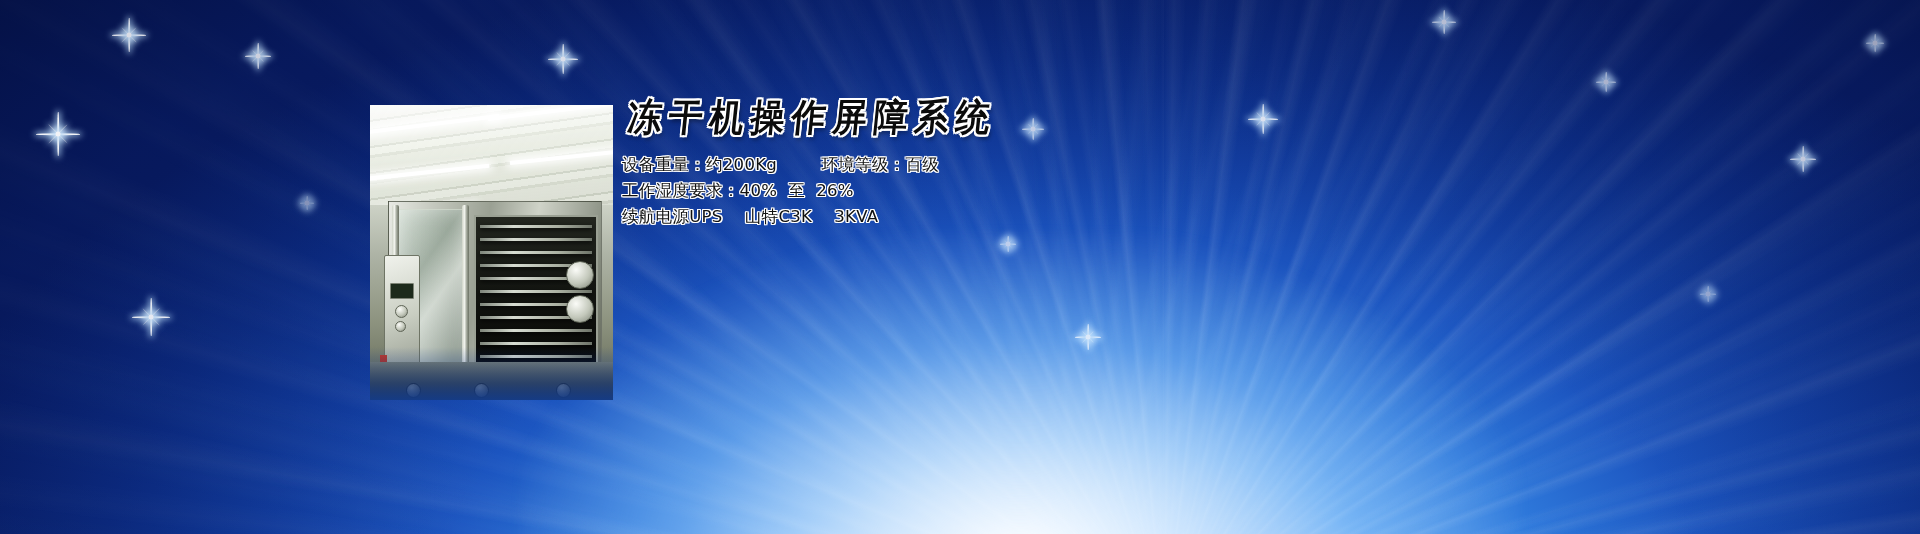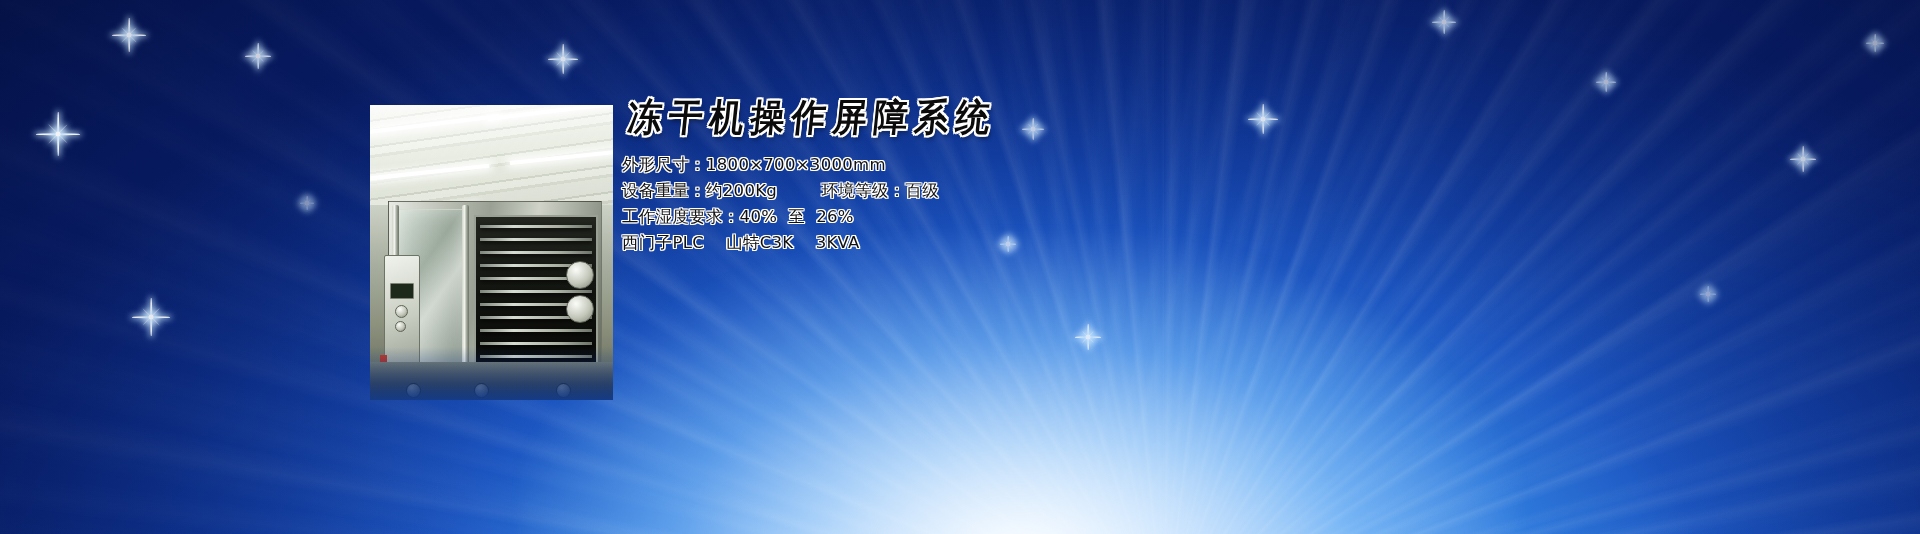--- a/index.html
+++ b/index.html
@@ -379,20 +379,19 @@
     <div class="caster" style="left:36px;"></div>
     <div class="caster" style="left:104px;"></div>
     <div class="caster" style="left:186px;"></div>
 
     <div class="grad-bot"></div>
   </div>
 
   <div class="textblock">
     <div class="title">冻干机操作屏障系统</div>
     <div id="spec-list">
-        <p class="spec">外形尺寸：1800×700×3000mm</p>
         <p class="spec">设备重量：约200Kg        环境等级：百级</p>
         <p class="spec">工作湿度要求：40%  至  26%</p>
-        <p class="spec">西门子PLC    山特C3K    3KVA</p>
+        <p class="spec">续航电源UPS    山特C3K    3KVA</p>
       </div>
   </div>
 
 </div>
 
 </body></html>

